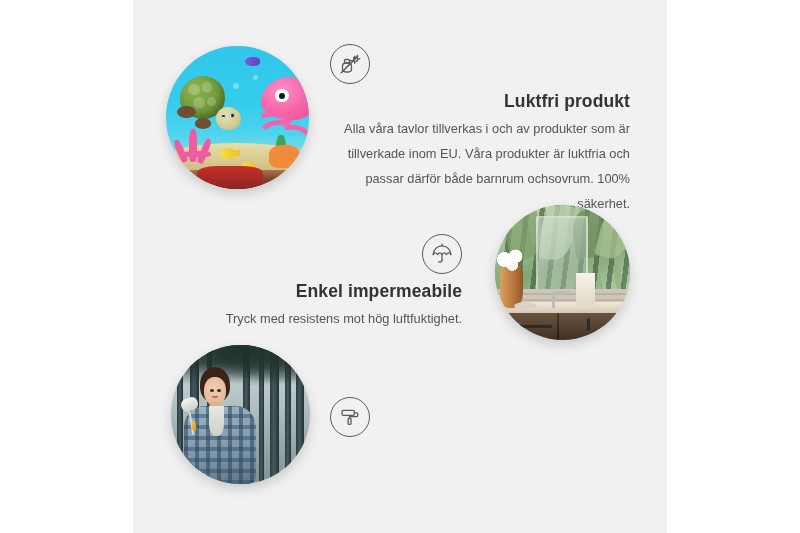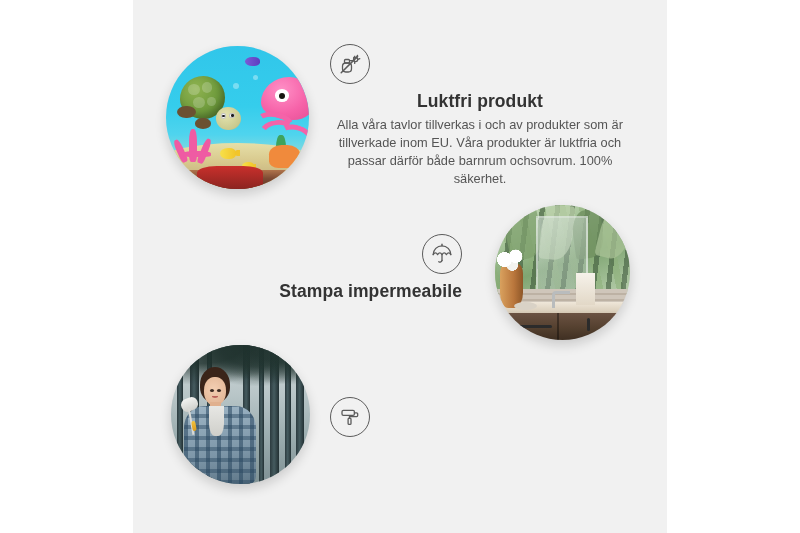--- a/index.html
+++ b/index.html
@@ -154,23 +154,23 @@
     box-sizing:border-box;
   }
   .icon-circle svg{display:block;}
 
   
   .f-title{
     font-size:17.5px;font-weight:bold;color:#333333;
     margin:7px 0 4px 0;letter-spacing:.1px;
   }
   .f-body{
-    font-size:12.8px;line-height:18px;color:#555555;margin:0;
-  }
-  .align-left{text-align:center;}
+    font-size:12.8px;line-height:25px;color:#555555;margin:0;
+  }
+  .align-left{text-align:right;}
   .align-right{text-align:right;}
   .align-right .icon-circle{margin-left:auto;}
 </style>
 </head>
 <body>
 
 <div class="stage">
 
   <div class="panel"></div>
 
@@ -263,21 +263,22 @@
   <div class="feature align-right" style="left:180px;top:234px;width:282px;">
     <div class="icon-circle">
       <svg width="26" height="26" viewBox="0 0 26 26" fill="none" stroke="#5b5b5b" stroke-width="1.3" stroke-linecap="round" stroke-linejoin="round">
         <path d="M4.2 13.6 a8.8 8.8 0 0 1 17.6 0"></path>
         <path d="M4.2 13.6 c1.5 -2.4 3 -2.4 4.4 0 c1.5 -2.4 3 -2.4 4.4 0 c1.5 -2.4 3 -2.4 4.4 0 c1.5 -2.4 3 -2.4 4.4 0"></path>
         <line x1="13" y1="13.6" x2="13" y2="19.4"></line>
         <path d="M13 19.4 a2 2 0 0 1 -3.2 1.3"></path>
         <line x1="13" y1="4.8" x2="13" y2="3.2"></line>
       </svg>
     </div>
-    <div class="f-title">Stampa impermeabile</div>
+    <div class="f-title">Enkel impermeabile</div>
+    <p class="f-body">Tryck med resistens mot hög luftfuktighet.</p>
   </div>
 
   <div class="photo" style="left:171px;top:345px;width:139px;height:139px;">
     <div class="inner">
       <div class="for-sky"></div>
       <div class="trunk" style="left:52%;width:7px;"></div>
       <div class="trunk" style="left:63%;width:5px;"></div>
       <div class="trunk" style="left:71%;width:9px;"></div>
       <div class="trunk" style="left:82%;width:6px;"></div>
       <div class="trunk" style="left:90%;width:8px;"></div>

